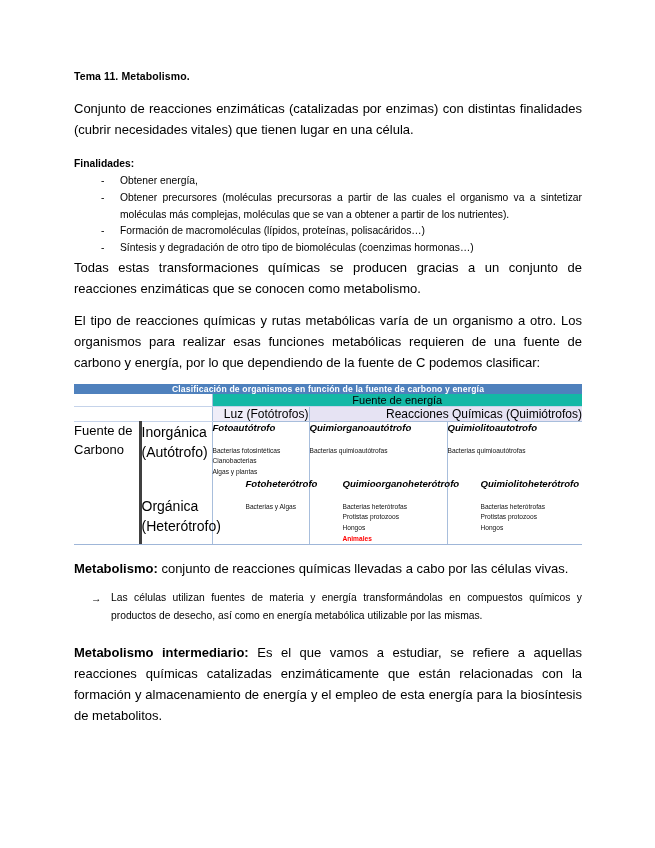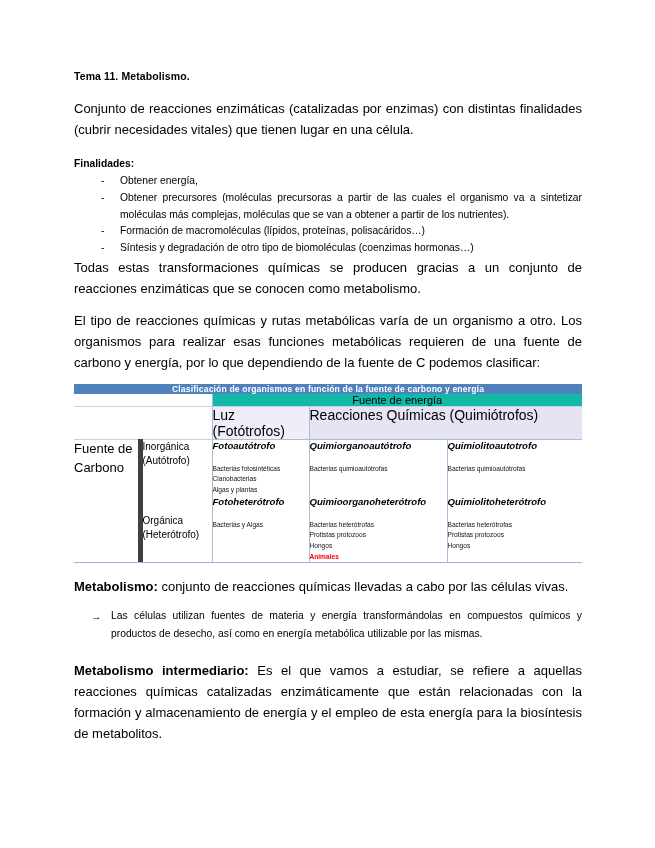--- a/index.html
+++ b/index.html
@@ -124,47 +124,47 @@
     padding: 5px 0 5px 0;
     border-left: 1px solid #A8BEDC;
     border-bottom: 1px solid #C5D3EA;
   }
   .blank-cell {
     background: #ffffff;
     border-bottom: 1px solid #C5D3EA;
   }
   .sub2 {
     background: #E6E3F3;
-    font-size: 14px;
-    text-align: left;
+    font-size: 12px;
+    text-align: right;
     padding: 5px 0 6px 0;
     border-left: 1px solid #A8BEDC;
     border-bottom: 1px solid #A8BEDC;
   }
   .sub2.light { background: #EFEDF8; }
 
   .rowlabel {
     font-size: 13px;
     line-height: 1.45;
     padding: 6px 6px 6px 5px;
     border-top: 1px solid #A8BEDC;
   }
   .cat-cell {
-    font-size: 10px;
+    font-size: 14px;
     line-height: 1.45;
     padding: 6px 6px 6px 6px;
-    border-left: 5px solid #404040;
+    border-left: 3px solid #404040;
     border-top: 1px solid #A8BEDC;
   }
   .data-cell {
     border-left: 1px solid #A8BEDC;
     border-top: 1px solid #A8BEDC;
     padding: 6px 6px 7px 6px;
   }
-  .data-cell.noborder-top { border-top: none; }
+  .data-cell.noborder-top { border-top: none; padding-left: 33px; }
   .cell-title {
     font-size: 9.6px;
     font-weight: bold;
     line-height: 1.25;
     margin-bottom: 12px;
     font-style: italic;
   }
   .cell-items {
     font-size: 6.6px;
     line-height: 1.62;

